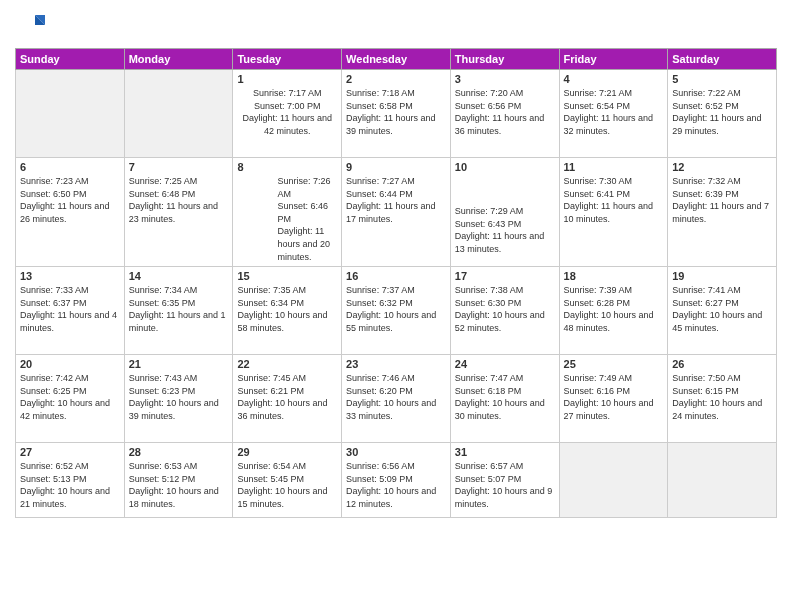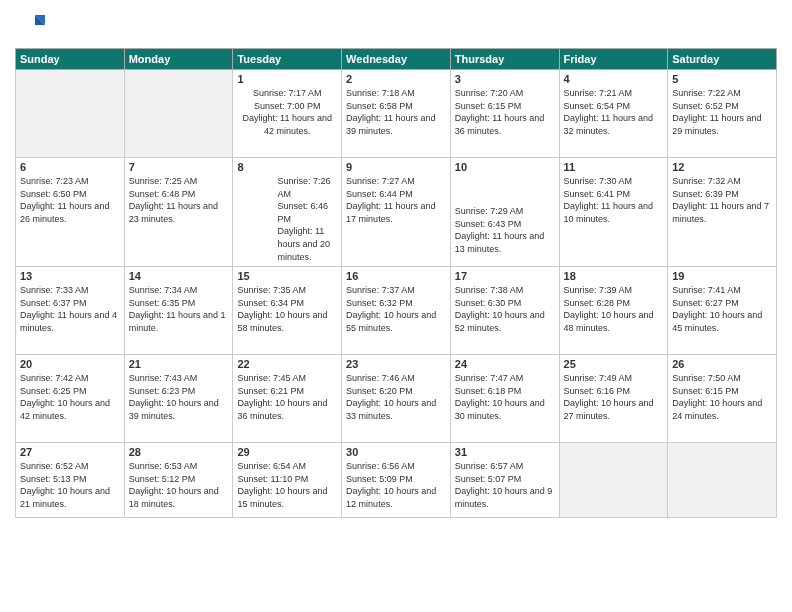--- a/index.html
+++ b/index.html
@@ -48,21 +48,21 @@
     .location {
       font-size: 14px;
       color: #444;
     }
     .calendar {
       width: 100%;
       border-collapse: collapse;
       table-layout: fixed;
     }
     .calendar th {
-      background: #0f766e;
+      background: #a21caf;
       color: #fff;
       font-size: 11px;
       font-weight: bold;
       padding: 4px 4px;
       border: 1px solid #aaa;
       text-align: left;
     }
     .calendar td {
       vertical-align: top;
       border: 1px solid #ccc;
@@ -135,21 +135,21 @@
           </td>
           <td>
             <span class="day-number">2</span>
             <div class="day-info" style="white-space: pre-line;">Sunrise: 7:18 AM
 Sunset: 6:58 PM
 Daylight: 11 hours and 39 minutes.</div>
           </td>
           <td>
             <span class="day-number">3</span>
             <div class="day-info" style="white-space: pre-line;">Sunrise: 7:20 AM
-Sunset: 6:15 PM
+Sunset: 6:56 PM
 Daylight: 11 hours and 36 minutes.</div>
           </td>
           <td>
             <span class="day-number">4</span>
             <div class="day-info" style="white-space: pre-line;">Sunrise: 7:21 AM
 Sunset: 6:54 PM
 Daylight: 11 hours and 32 minutes.</div>
           </td>
           <td>
             <span class="day-number">5</span>
@@ -299,21 +299,21 @@
           </td>
           <td>
             <span class="day-number">28</span>
             <div class="day-info" style="white-space: pre-line;">Sunrise: 6:53 AM
 Sunset: 5:12 PM
 Daylight: 10 hours and 18 minutes.</div>
           </td>
           <td>
             <span class="day-number">29</span>
             <div class="day-info" style="white-space: pre-line;">Sunrise: 6:54 AM
-Sunset: 11:10 PM
+Sunset: 5:45 PM
 Daylight: 10 hours and 15 minutes.</div>
           </td>
           <td>
             <span class="day-number">30</span>
             <div class="day-info" style="white-space: pre-line;">Sunrise: 6:56 AM
 Sunset: 5:09 PM
 Daylight: 10 hours and 12 minutes.</div>
           </td>
           <td>
             <span class="day-number">31</span>

